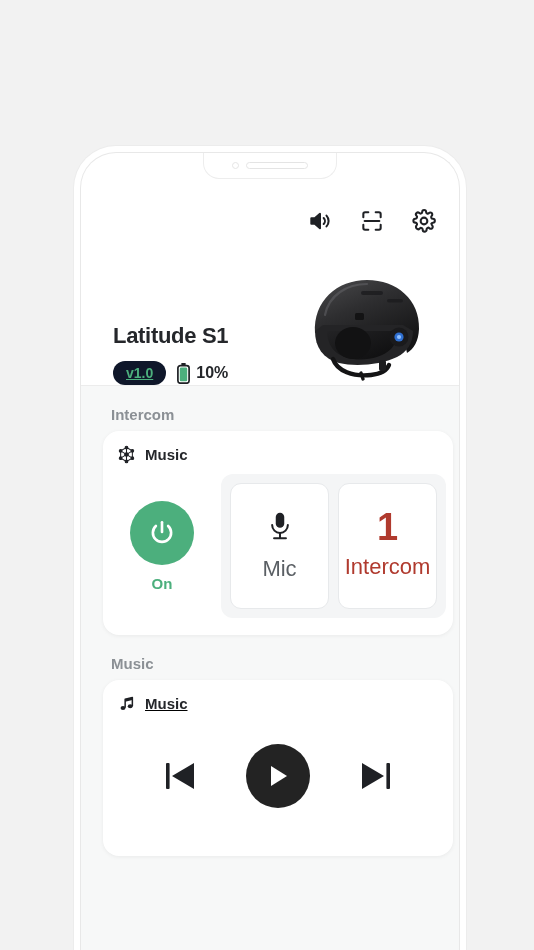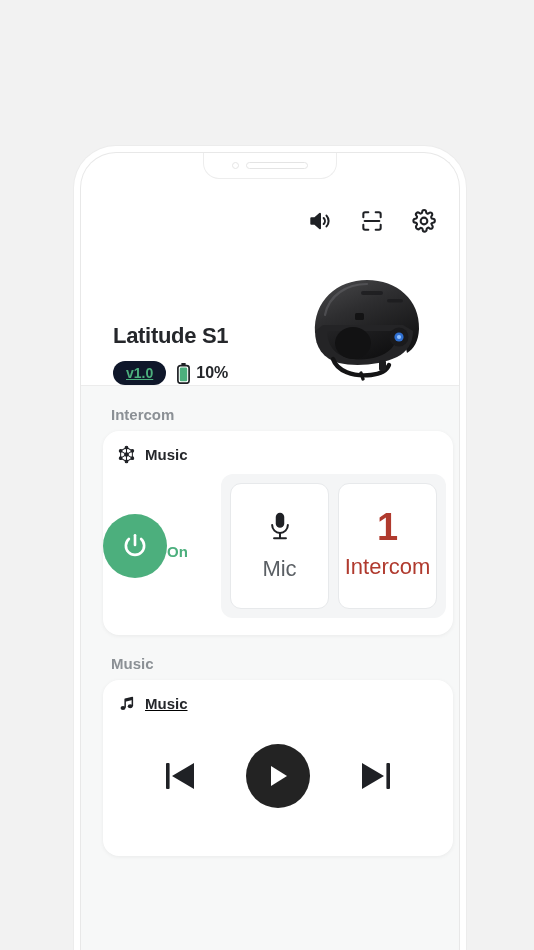--- a/index.html
+++ b/index.html
@@ -191,21 +191,21 @@
   
   .mesh-card { width: 350px; height: 204px; }
   .mesh-body {
     display: flex;
     align-items: center;
     padding: 10px 0 0 0;
   }
   .power-col {
     width: 118px;
     display: flex;
-    flex-direction: row;
+    flex-direction: column;
     align-items: center;
   }
   .power-btn {
     width: 64px; height: 64px;
     border-radius: 50%;
     background: #4caf7d;
     display: flex;
     align-items: center;
     justify-content: center;
     cursor: pointer;

